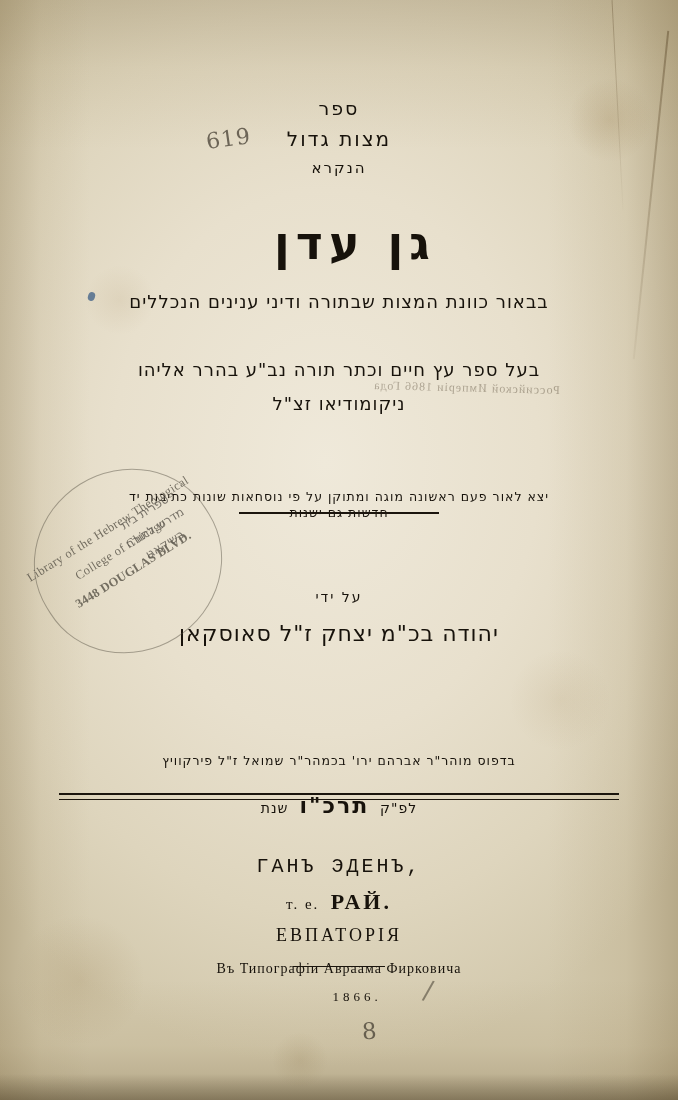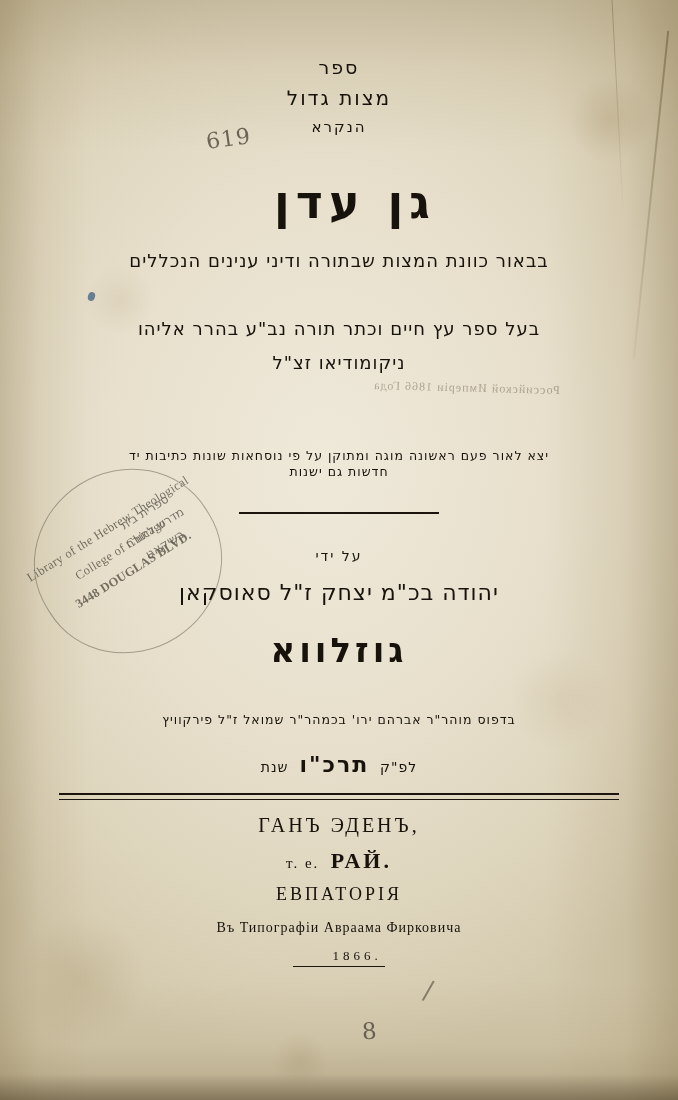--- a/index.html
+++ b/index.html
@@ -94,20 +94,21 @@
     font-family: "DejaVu Sans", sans-serif;
     direction: rtl;
     text-align: center;
     color: #17120b;
   }
   .line {
     position: absolute;
     left: 0; right: 0;
     text-align: center;
     white-space: nowrap;
+    margin-top: 41px;
   }
 
   .t-sefer   { top: 56px;  font-size: 19px; letter-spacing: 2px; }
   .t-mitzvot { top: 86px;  font-size: 20px; letter-spacing: 2px; }
   .t-hanikra { top: 118px; font-size: 15px; letter-spacing: 2px; }
   .t-ganeden { top: 175px; font-size: 46px; letter-spacing: 6px; font-weight: 700; padding-left: 32px; }
   .t-body1   { top: 250px; font-size: 18px; letter-spacing: 1px; }
   .t-body2   { top: 284px; font-size: 18px; letter-spacing: 1px; }
   .t-body3   { top: 318px; font-size: 18px; letter-spacing: 1px; }
   .t-body4   { top: 352px; font-size: 18px; letter-spacing: 1px; }
@@ -131,21 +132,21 @@
   .t-city     { top: 630px; font-size: 34px; letter-spacing: 4px; font-weight: 700; }
   .t-press1   { top: 712px; font-size: 12.5px; letter-spacing: 1px; }
   .t-year-heb { top: 752px; font-size: 14px; letter-spacing: 1px; }
   .t-year-heb b { font-size: 22px; letter-spacing: 2px; }
 
   .cyr {
     font-family: "Liberation Serif", serif;
     text-align: center;
     color: #17120b;
   }
-  .t-ru1 { top: 814px; font-size: 20px; letter-spacing: 3px; }
+  .t-ru1 { top: 814px; font-size: 20px; letter-spacing: 3px; font-family: Liberation Mono, monospace; }
   .t-ru2 { top: 848px; font-size: 15px; letter-spacing: 2px; }
   .t-ru2 b { font-size: 22px; letter-spacing: 3px; }
   .t-ru3 { top: 884px; font-size: 18px; letter-spacing: 3px; }
   .t-ru4 { top: 920px; font-size: 14px; letter-spacing: 1px; font-family: Liberation Serif, serif; }
   .t-year { top: 948px; font-size: 13px; letter-spacing: 4px; padding-left: 36px; }
 
   
   .pencil {
     position: absolute;
     color: #4b4438;
@@ -259,21 +260,20 @@
     <div class="line heb t-body3">בעל ספר עץ חיים וכתר תורה נב"ע בהרר אליהו</div>
     <div class="line heb t-body4">ניקומודיאו זצ"ל</div>
 
     <div class="line heb t-note1">יצא לאור פעם ראשונה מוגה ומתוקן על פי נוסחאות שונות כתיבות יד</div>
     <div class="line heb t-note2">חדשות גם ישנות</div>
 
     <div class="rule rule-mid"></div>
 
     <div class="line heb t-alyedei">על ידי</div>
     <div class="line heb t-author">יהודה בכ"מ יצחק ז"ל סאוסקאן</div>
-    <div class="line heb t-city">גוזלווא</div>
     <div class="line heb t-press1">בדפוס מוהר"ר אברהם ירו' בכמהר"ר שמואל ז"ל פירקוויץ</div>
     <div class="line heb t-year-heb">
       <span>לפ"ק</span>
       &nbsp;<b>תרכ"ו</b>&nbsp;
       <span>שנת</span>
     </div>
 
     <div class="rule rule-long-1"></div>
     <div class="rule rule-long-2"></div>
 

